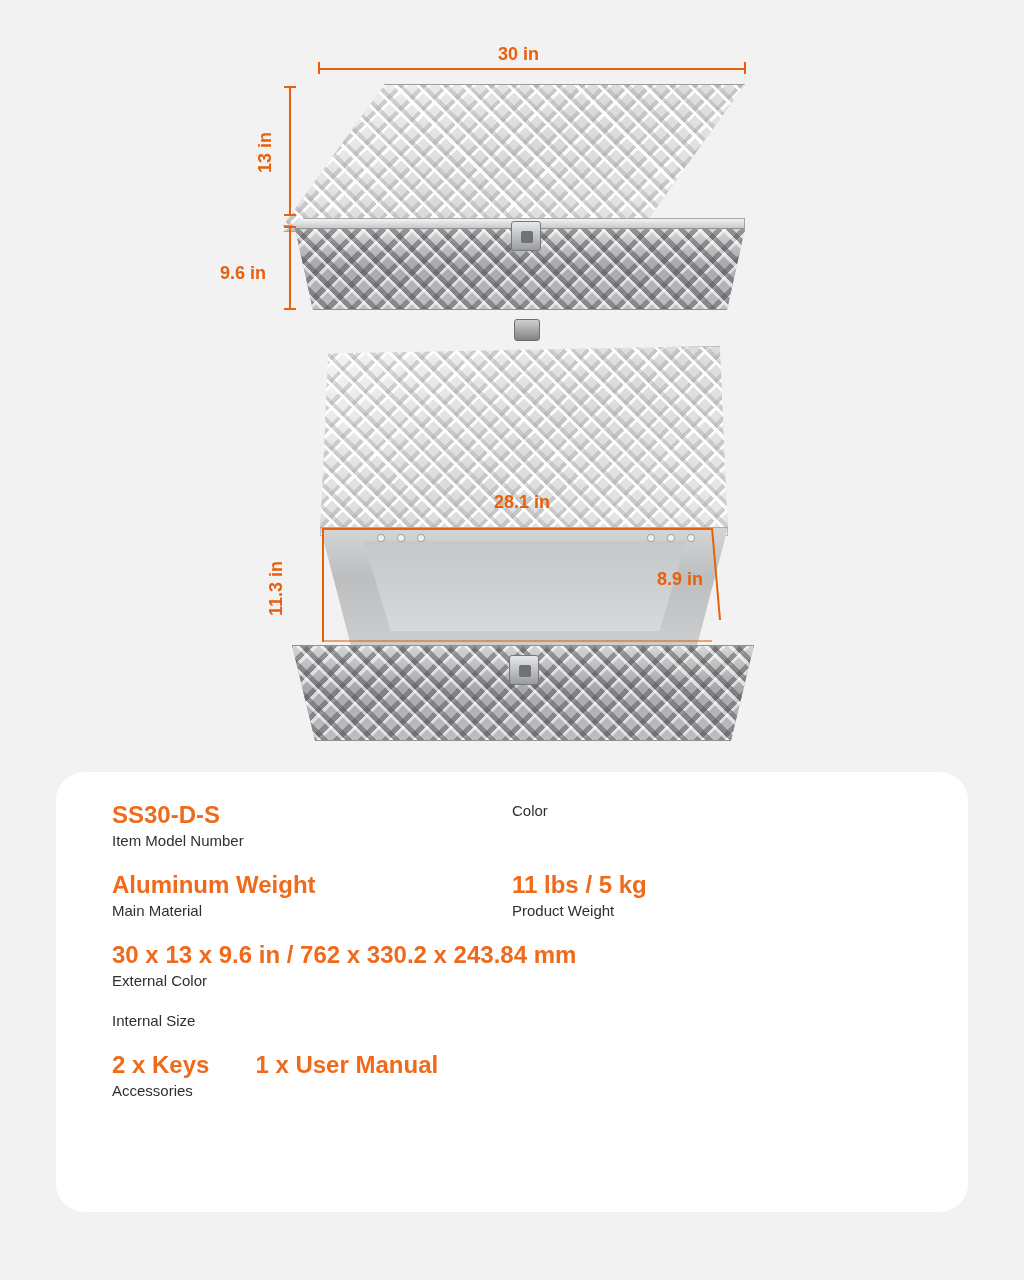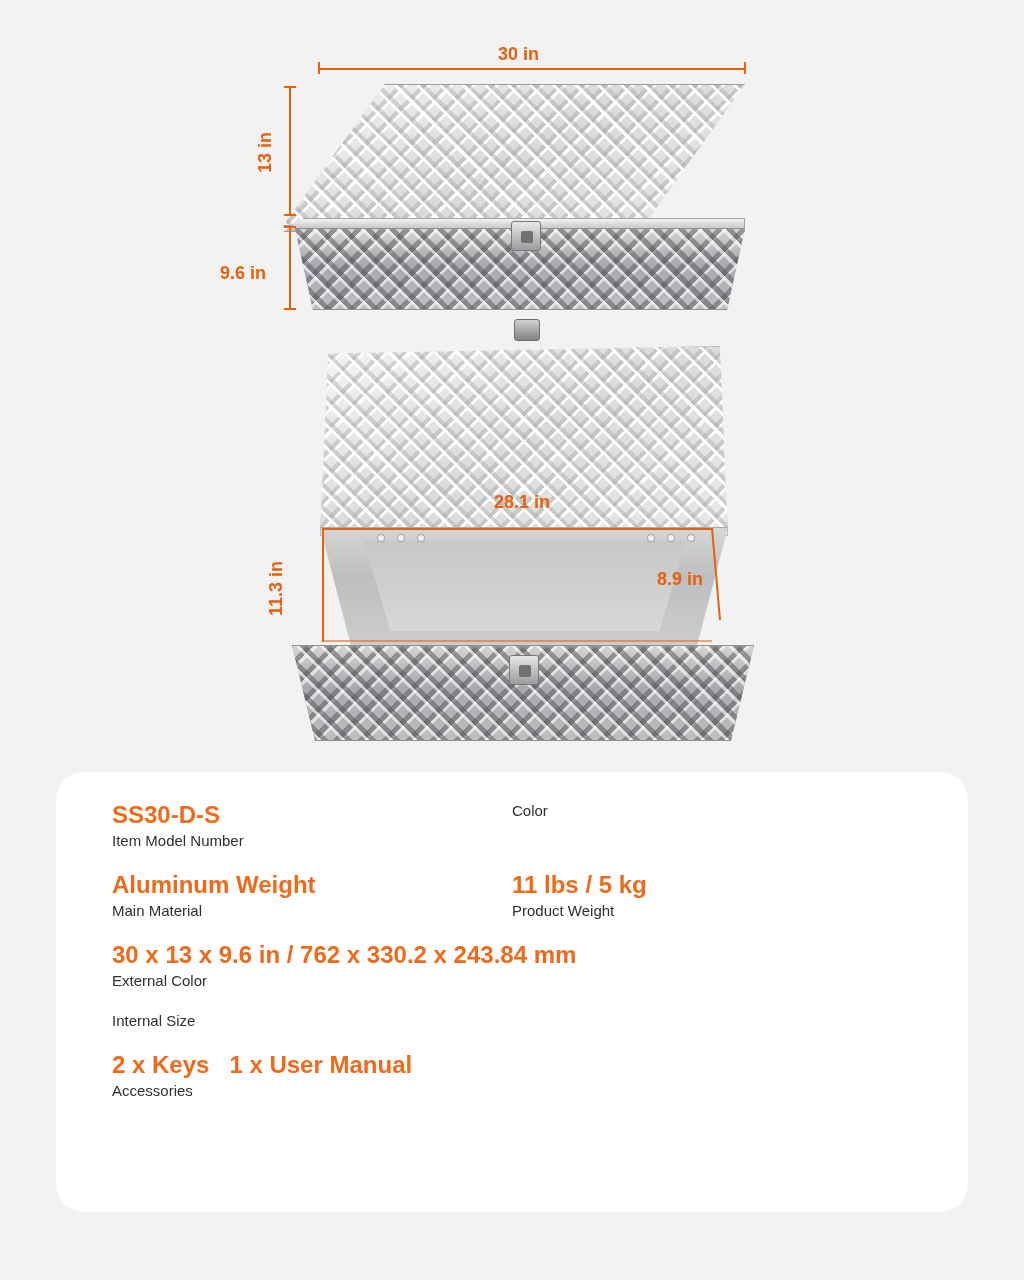--- a/index.html
+++ b/index.html
@@ -202,21 +202,21 @@
     font-size: 24px;
     font-weight: 700;
     line-height: 30px;
   }
   .spec-label {
     color: #2f2f2f;
     font-size: 15px;
     line-height: 22px;
   }
   .spec-wide .spec-value { font-size: 24px; }
-  .acc-flex { display: flex; align-items: flex-start; gap: 20px; }
+  .acc-flex { display: flex; align-items: flex-start; gap: 46px; }
 </style>
 </head>
 <body>
 
 <div class="page">
 
   <div class="illustration">
 
     <div class="box-top-lid plate-light"></div>
     <div class="box-top-lid-edge"></div>

